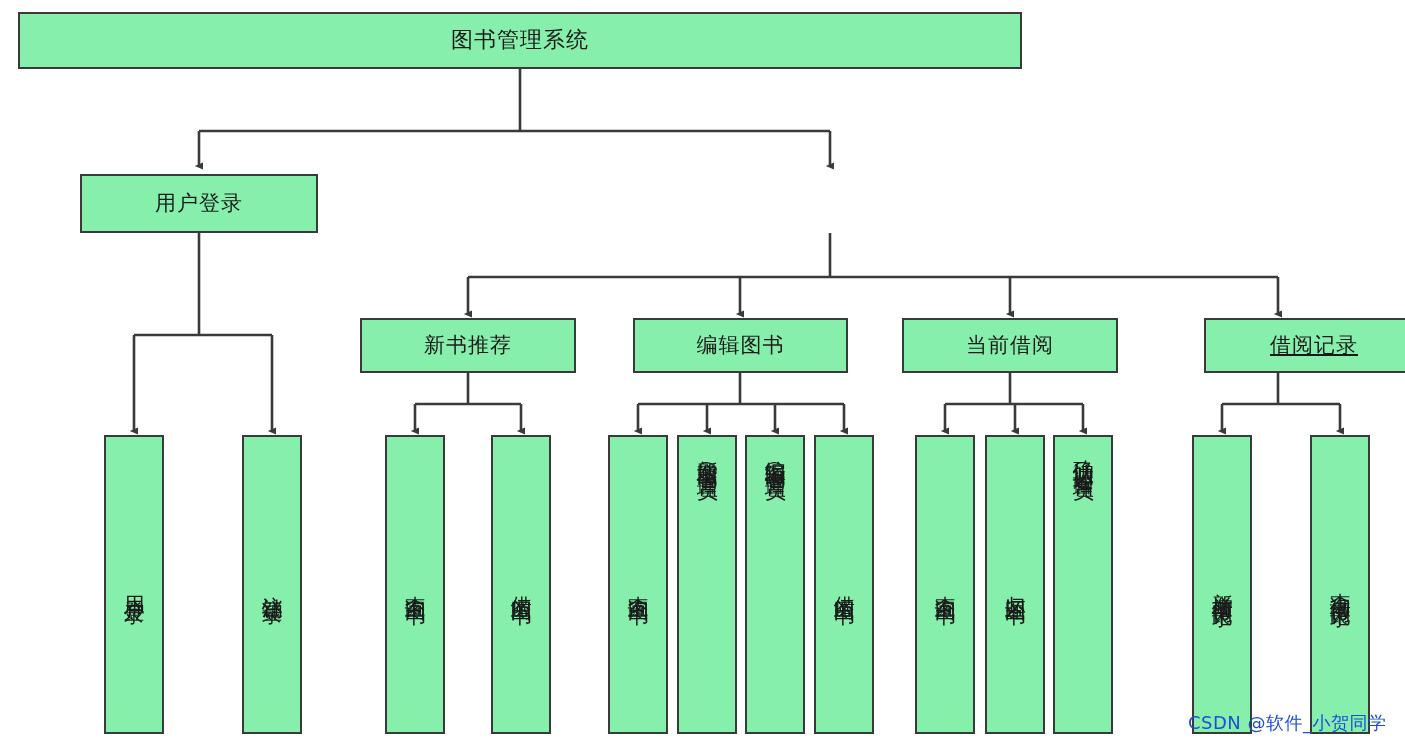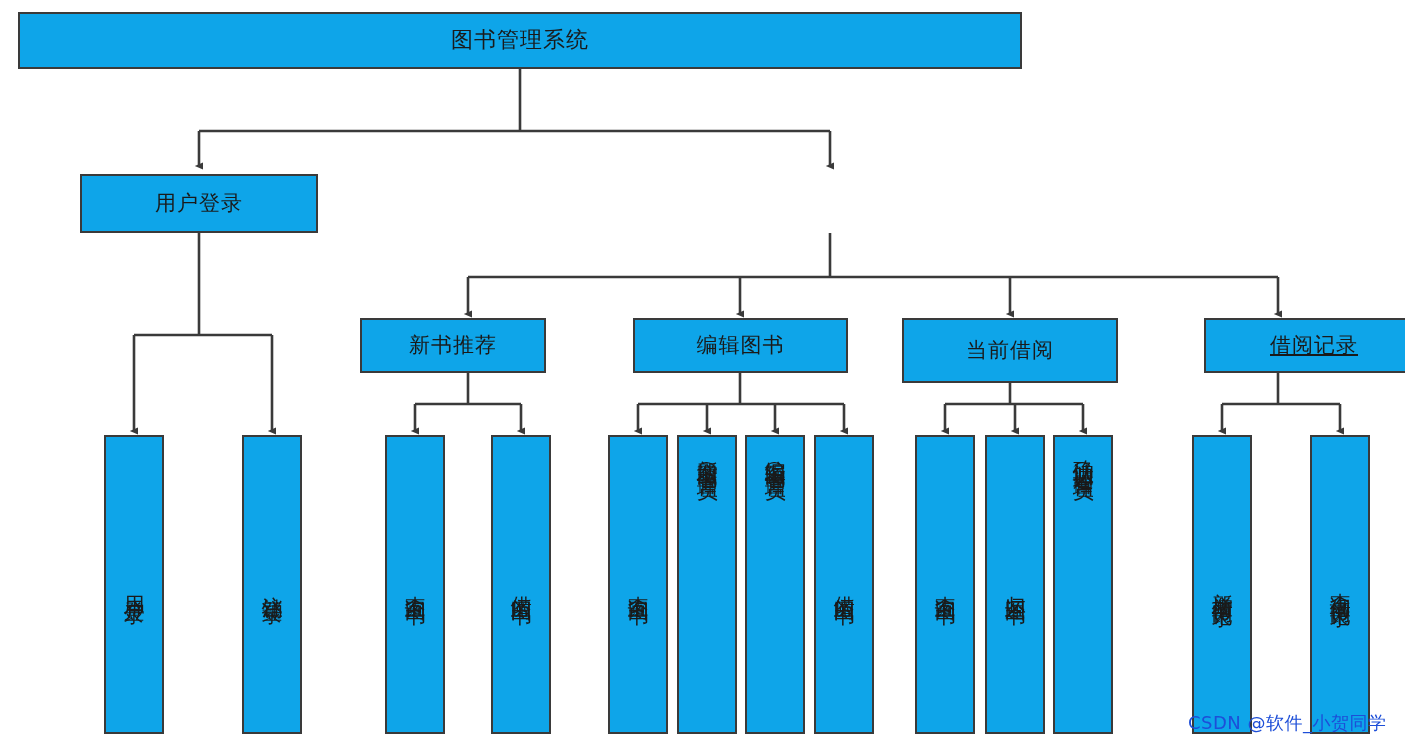--- a/index.html
+++ b/index.html
@@ -23,21 +23,21 @@
     position: absolute;
     left: 0;
     top: 0;
     width: 1405px;
     height: 747px;
     pointer-events: none;
   }
   .node {
     position: absolute;
     box-sizing: border-box;
-    background: #0ea5e9;
+    background: #86efac;
     border: 2px solid #3a3a3a;
     display: flex;
     align-items: center;
     justify-content: center;
     color: #1a1a1a;
     text-align: right;
     z-index: 2;
   }
   .node.h {
     font-size: 21px;
@@ -136,27 +136,27 @@
   </svg>
 
   <div class="node h root" style="left:18px; top:12px; width:1004px; height:57px;">
     <span>图书管理系统</span>
   </div>
 
   <div class="node h" style="left:80px; top:174px; width:238px; height:59px;">
     <span>用户登录</span>
   </div>
 
-  <div class="node h" style="left:360px; top:318px; width:186px; height:55px;">
+  <div class="node h" style="left:360px; top:318px; width:216px; height:55px;">
     <span>新书推荐</span>
   </div>
   <div class="node h" style="left:633px; top:318px; width:215px; height:55px;">
     <span>编辑图书</span>
   </div>
-  <div class="node h" style="left:902px; top:318px; width:216px; height:65px;">
+  <div class="node h" style="left:902px; top:318px; width:216px; height:55px;">
     <span>当前借阅</span>
   </div>
   <div class="node h" style="left:1204px; top:318px; width:220px; height:55px;text-decoration:underline;">
     <span>借阅记录</span>
   </div>
 
   <div class="node v mid" style="left:104px; top:435px; width:60px; height:299px;">
     <span class="vlabel">用户登录</span>
   </div>
   <div class="node v mid" style="left:242px; top:435px; width:60px; height:299px;">

